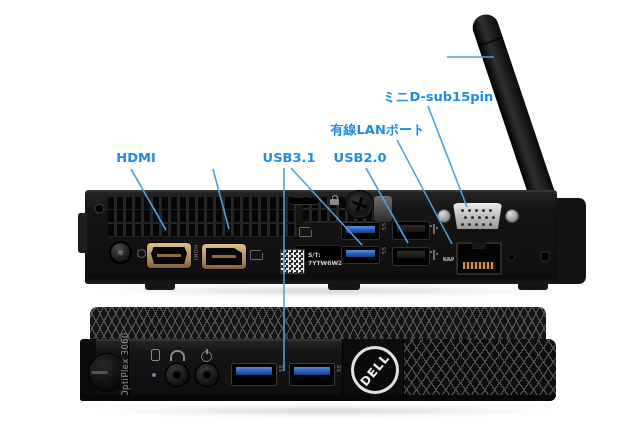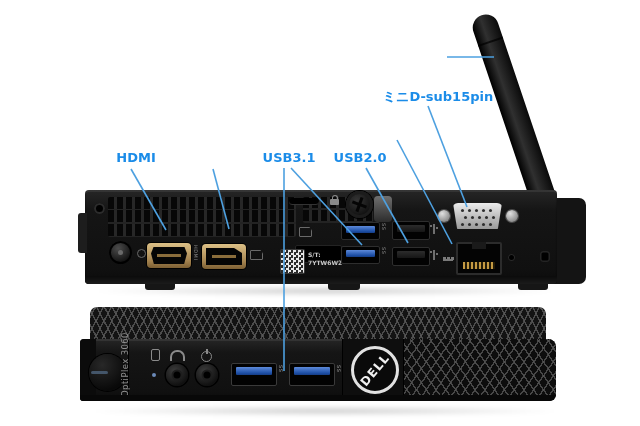--- a/index.html
+++ b/index.html
@@ -252,17 +252,18 @@
       <line x1="397" y1="140" x2="452" y2="244"></line>
       <line x1="366" y1="168" x2="408" y2="243"></line>
       <line x1="291" y1="168" x2="362" y2="245"></line>
       <line x1="284" y1="168" x2="284" y2="371"></line>
       <line x1="213" y1="169" x2="229" y2="229"></line>
       <line x1="131" y1="169" x2="166" y2="230"></line>
     </g>
   </svg>
 
   <div class="ann" style="left:438px;top:88px;">ミニD-sub15pin</div>
+  <div class="ann" style="left:378px;top:121px;">有線LANポート</div>
   <div class="ann" style="left:136px;top:150px;">HDMI</div>
   <div class="ann" style="left:289px;top:150px;">USB3.1</div>
   <div class="ann" style="left:360px;top:150px;">USB2.0</div>
 
 </div>
 
 </body></html>

